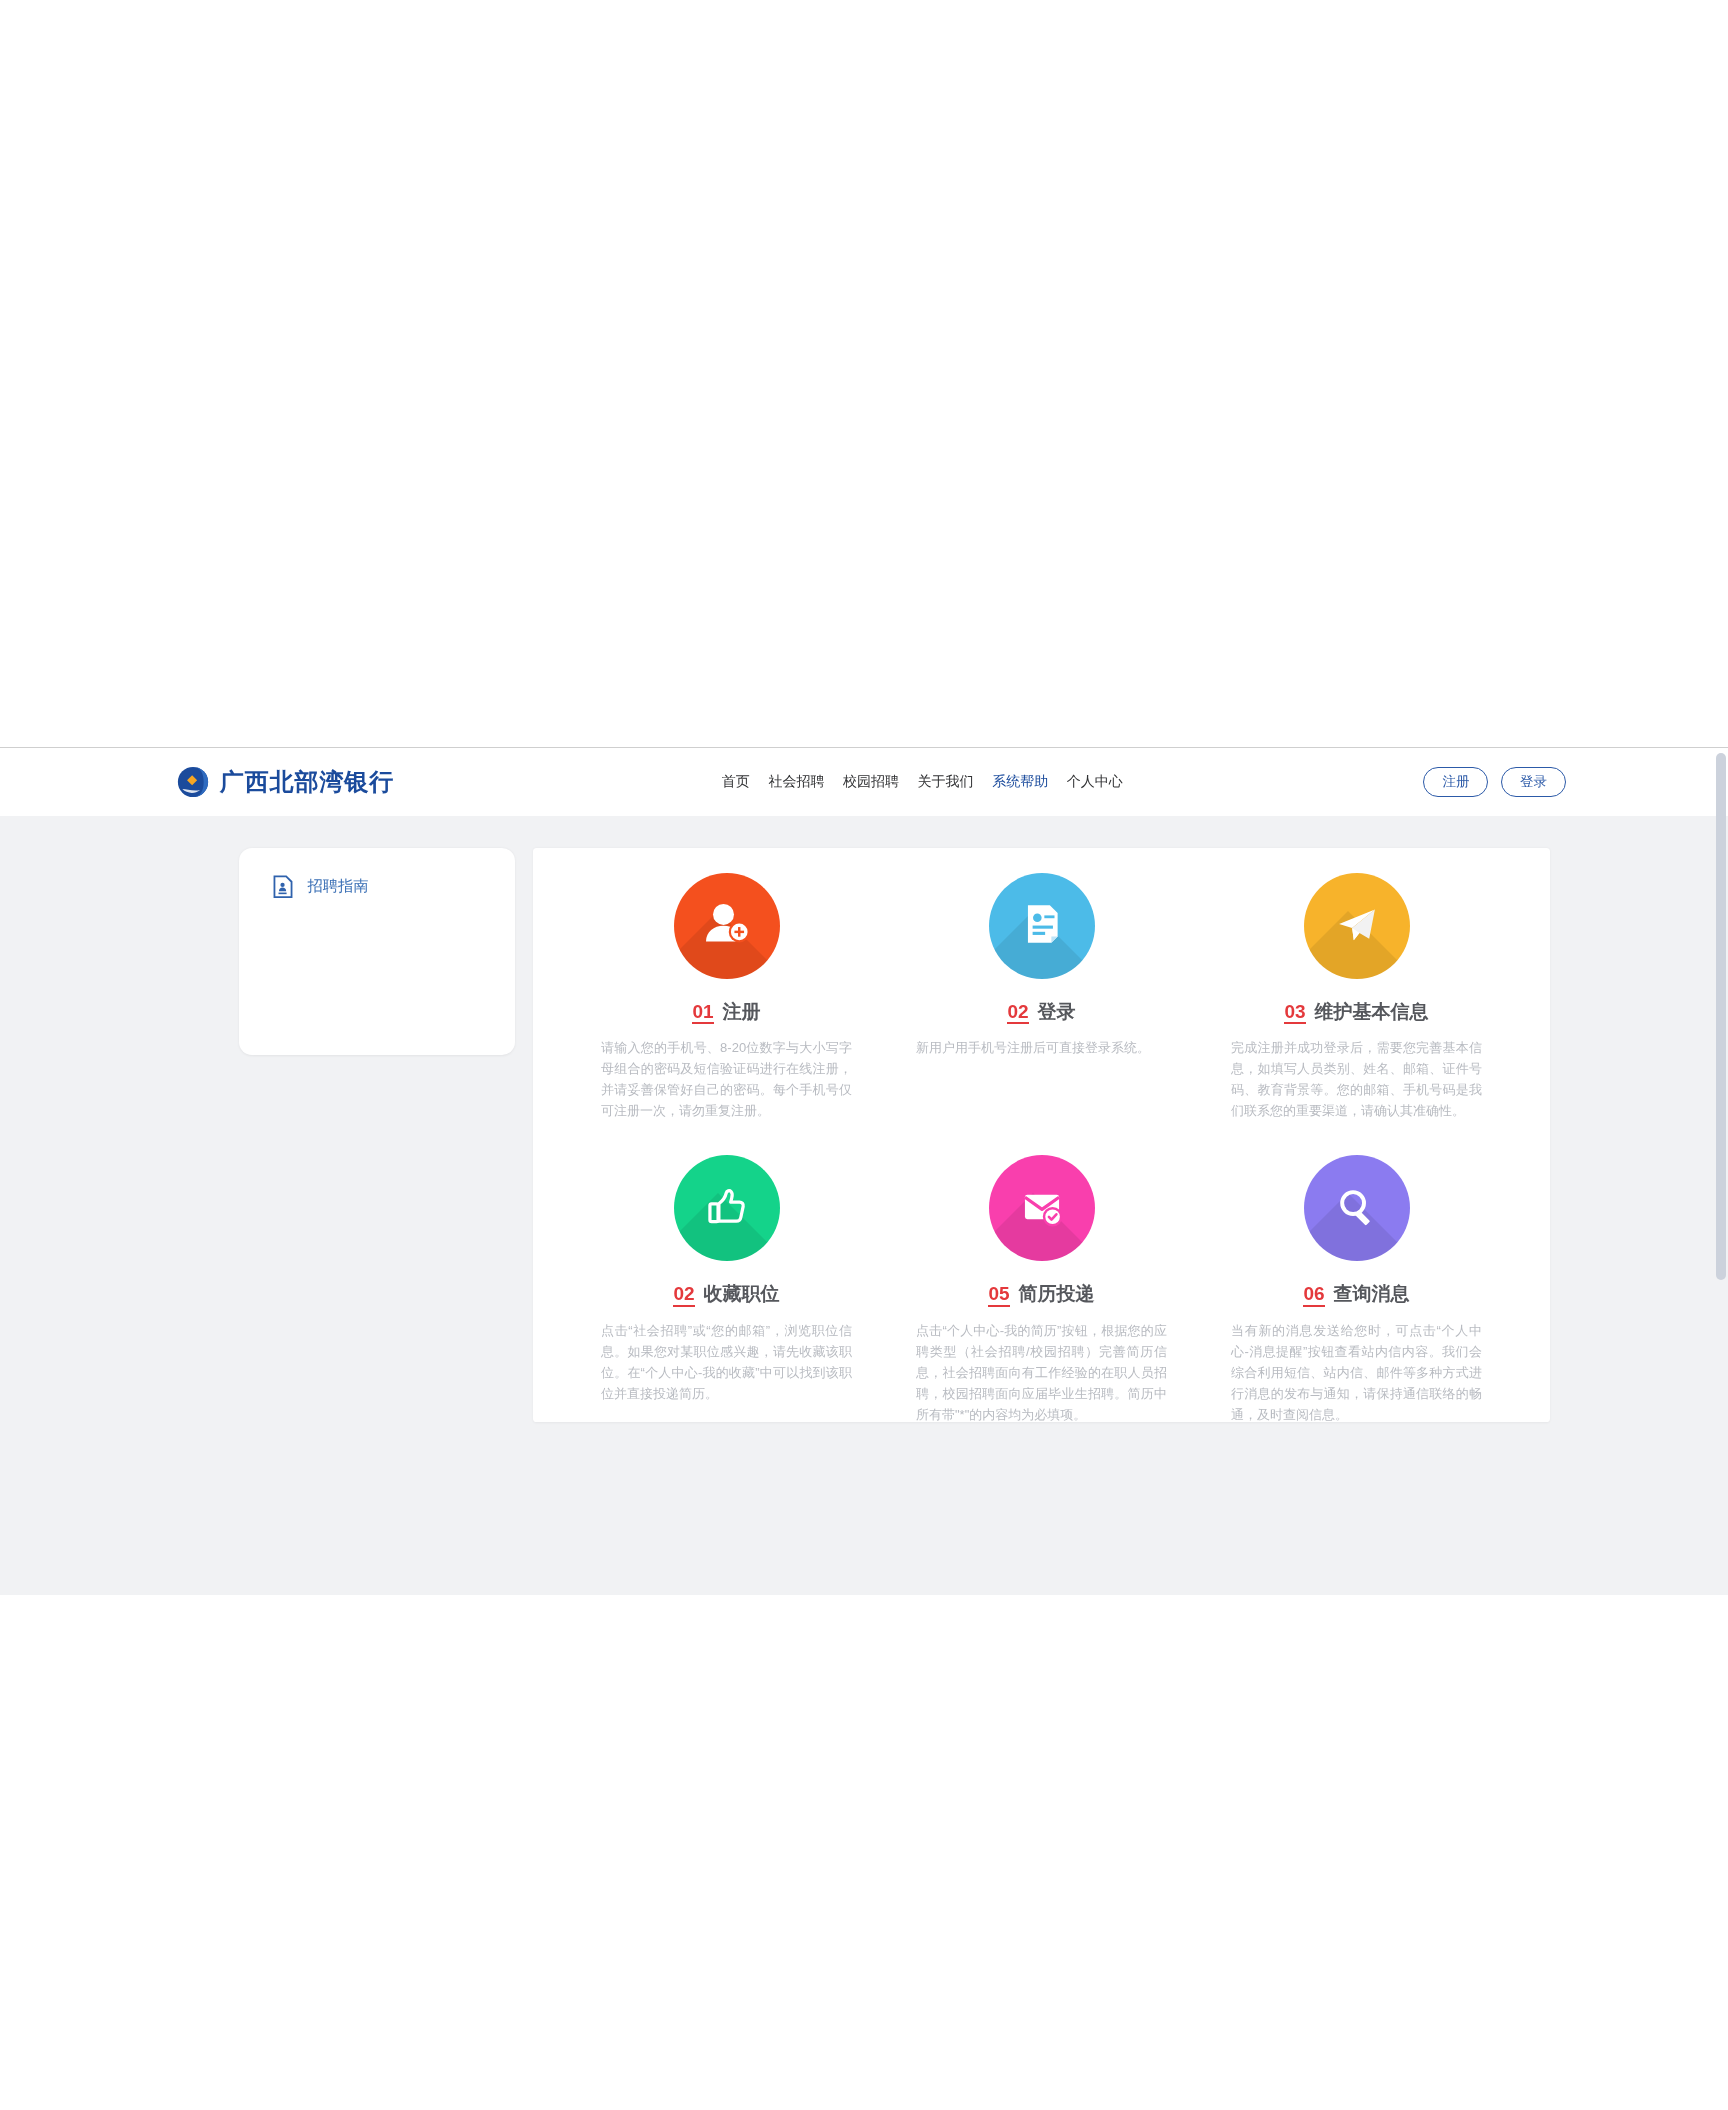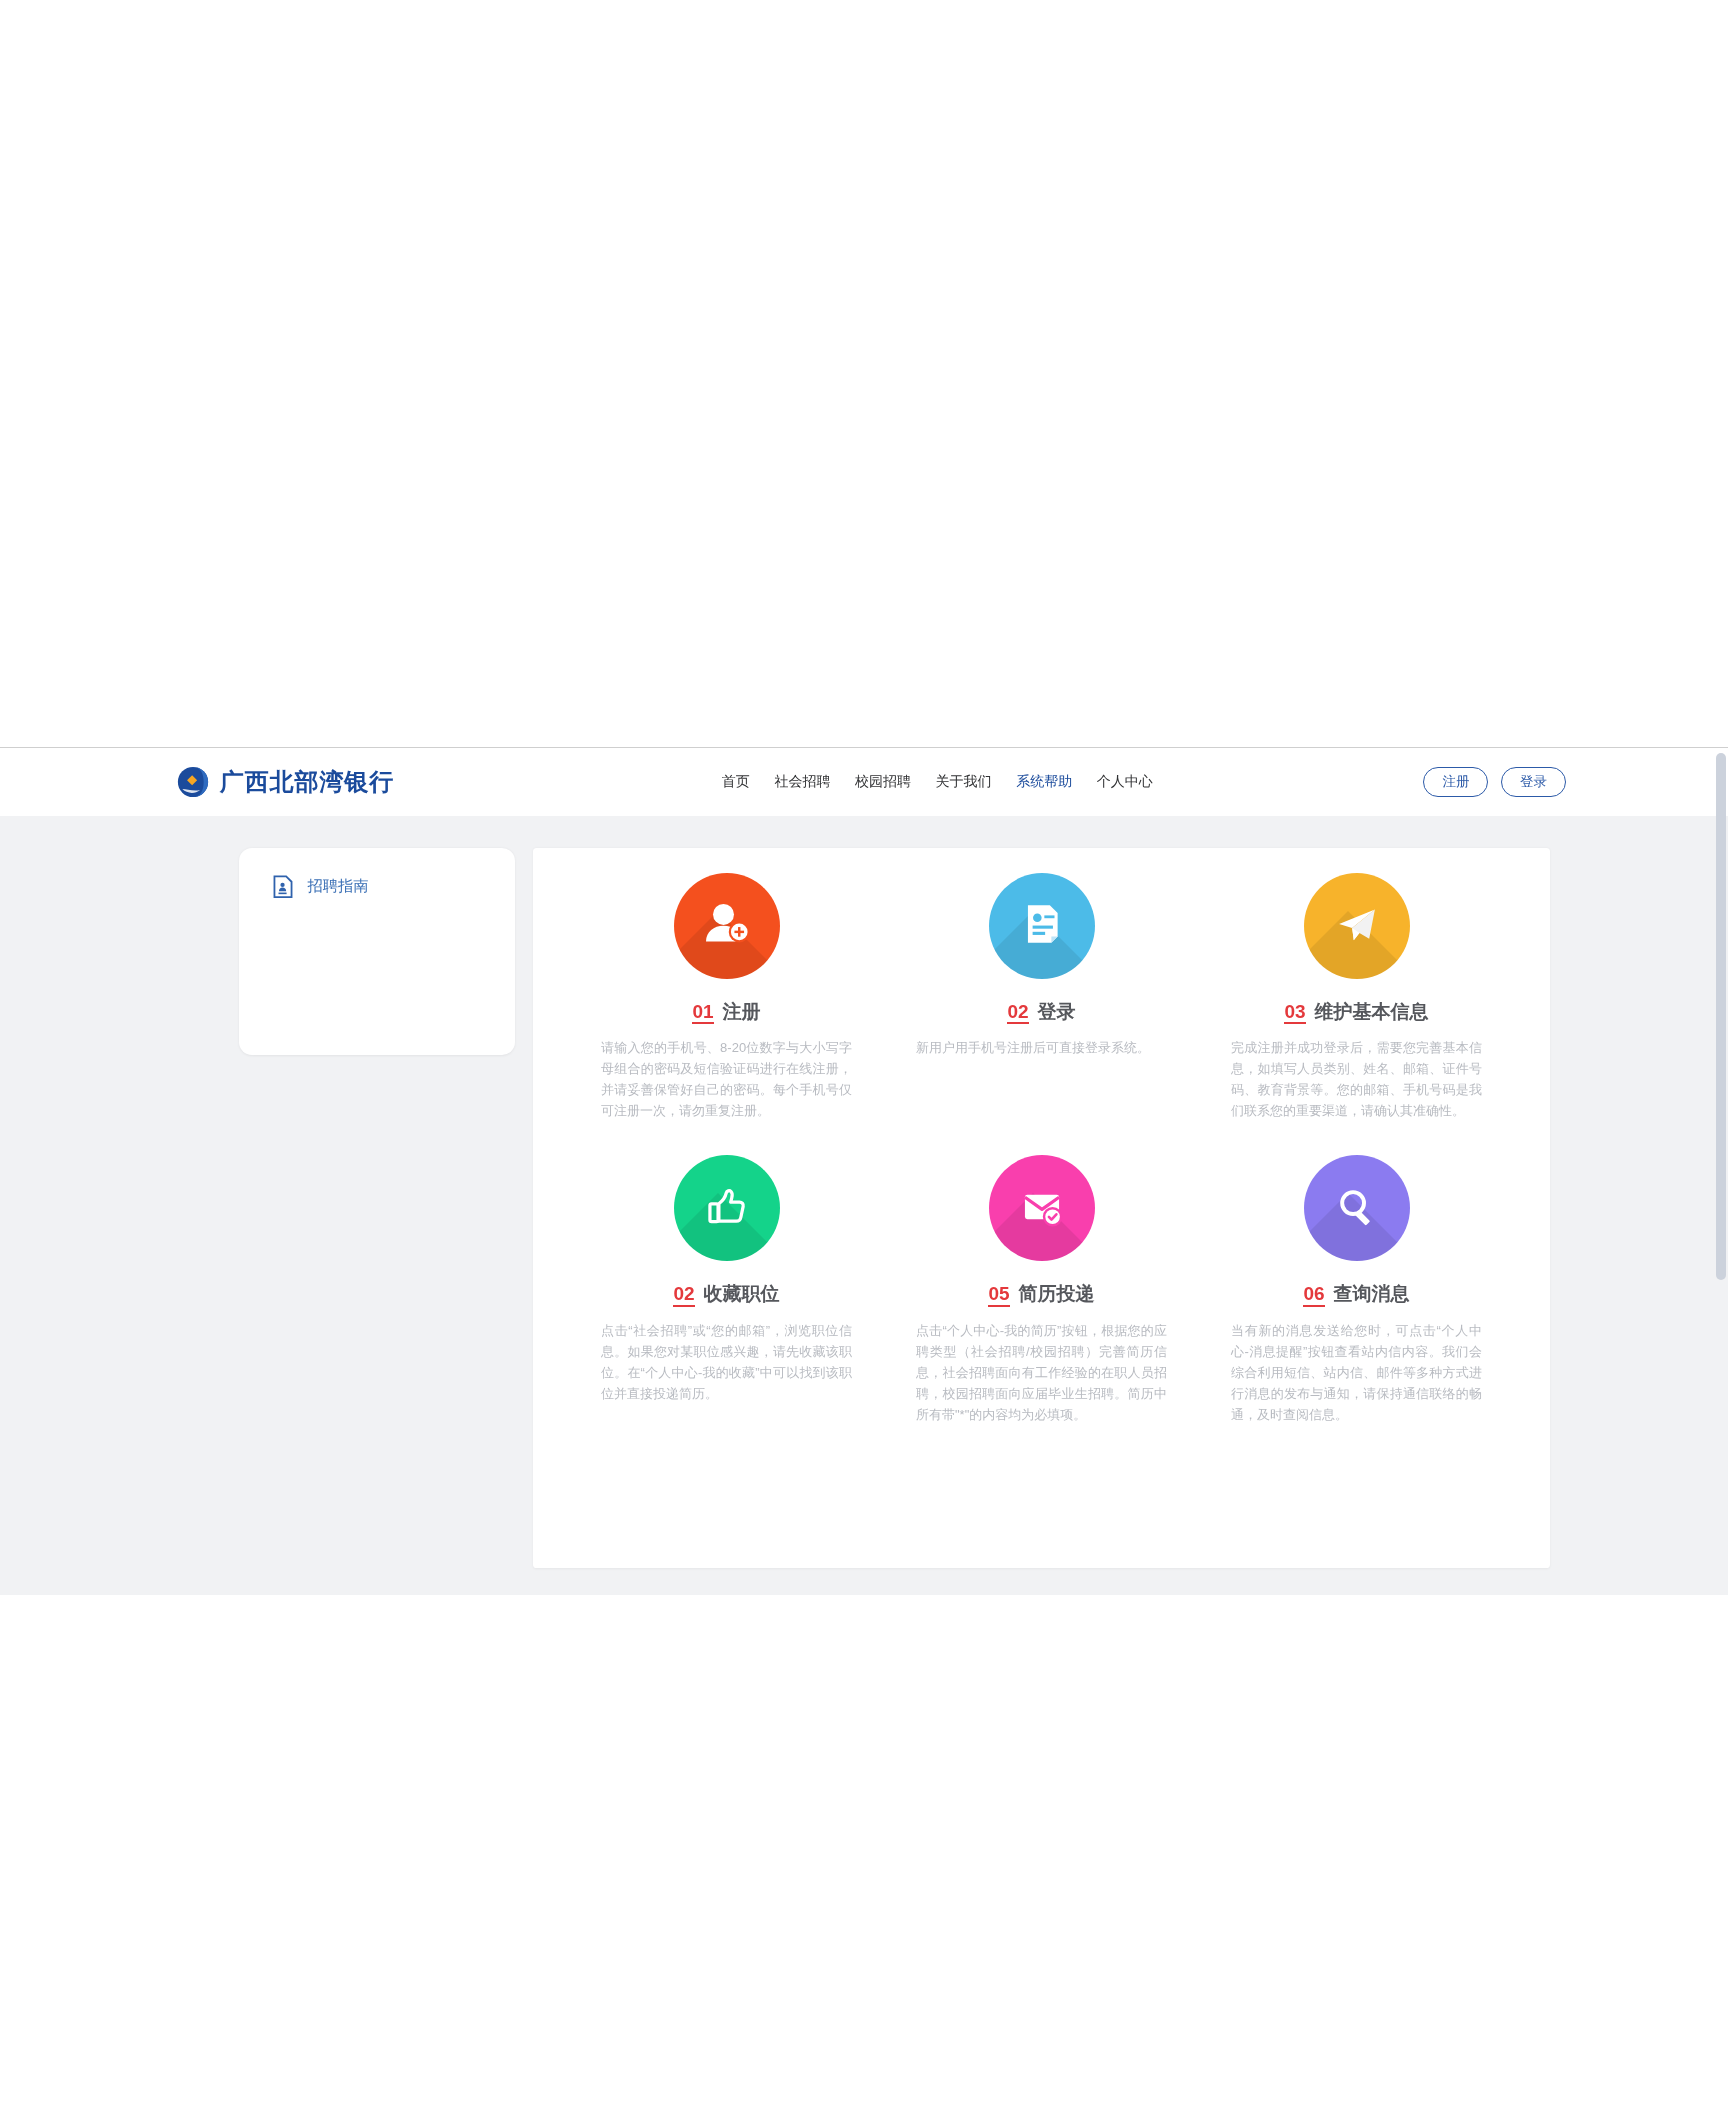--- a/index.html
+++ b/index.html
@@ -30,21 +30,21 @@
     display: flex; align-items: center; gap: 10.8px;
   }
   .brand-logo { width: 32px; height: 32px; flex: 0 0 32px; }
   .brand-name {
     font-size: 24px; font-weight: 700; color: #1b4b9c;
     letter-spacing: 0.9px; white-space: nowrap;
   }
   .main-nav {
     position: absolute; left: 720px; top: 50%;
     transform: translateY(-50%);
-    display: flex; align-items: flex-end; gap: 21px;
+    display: flex; align-items: flex-end; gap: 15px;
   }
   .nav-link {
     font-size: 14px; color: #303133;
     white-space: nowrap; cursor: pointer;
     padding: 3.6px 1.8px;
   }
   .nav-link.is-active { color: #1b4b9c; font-weight: 400; }
   .auth-actions {
     position: absolute; right: 162px; top: 50%;
     transform: translateY(-50%);
@@ -76,21 +76,21 @@
   }
   .side-item {
     display: flex; align-items: center; gap: 14.4px;
     padding: 7.2px 0 7.2px 34px;
     cursor: pointer;
   }
   .side-item-icon { width: 20px; height: 23.4px; flex: 0 0 20px; }
   .side-item-label { font-size: 15.3px; color: #3a6fb5; }
   .content-card {
     position: absolute; left: 533px; top: 31.5px;
-    width: 1017px; height: 720px;
+    width: 1017px; height: 574px;
     background: #ffffff;
     border-radius: 3.6px;
     box-shadow: 0 0.9px 2.7px rgba(0,0,0,.05);
     padding: 25px 36px 0 36px;
   }
   .steps-grid {
     display: grid;
     grid-template-columns: repeat(3, 1fr);
     row-gap: 34px;
     column-gap: 0;

